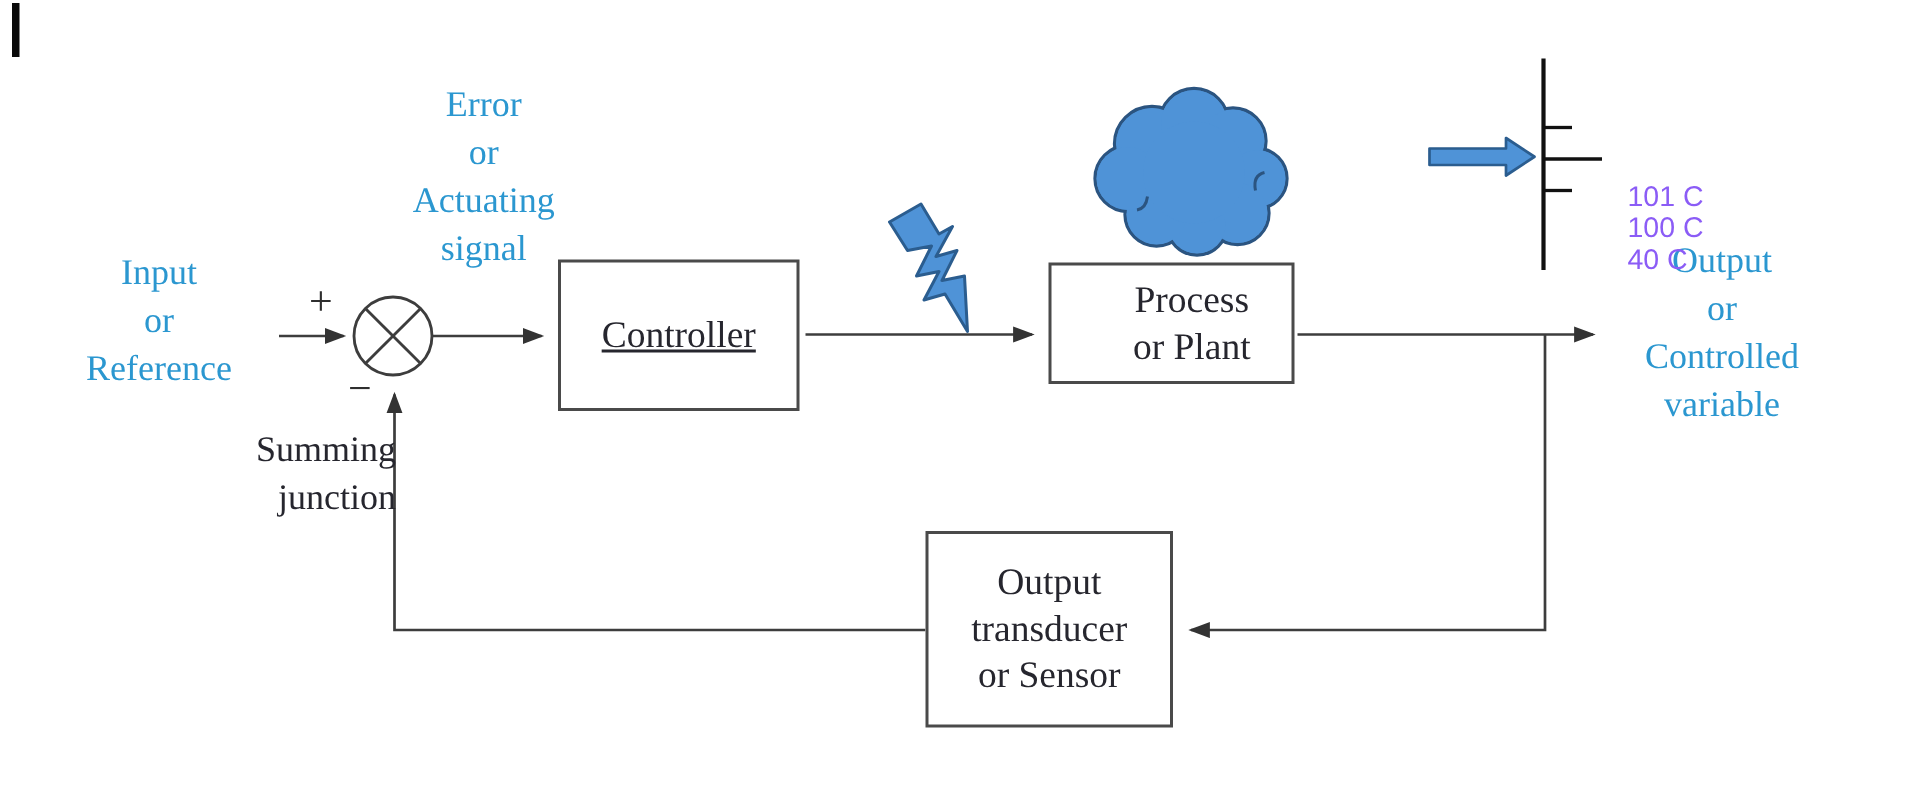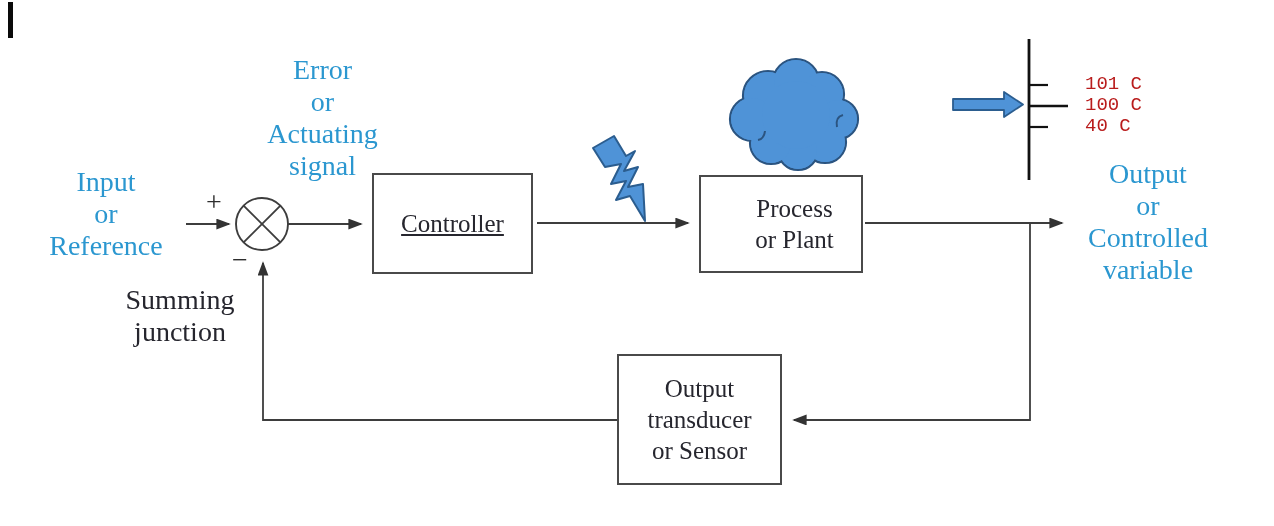--- a/index.html
+++ b/index.html
@@ -3,33 +3,33 @@
 <meta charset="utf-8">
 <style>
   html,body{margin:0;padding:0;background:#ffffff;}
   .stage{
     position:relative;width:1274px;height:526px;background:#ffffff;
     font-family:"Liberation Serif","DejaVu Serif",serif;overflow:hidden;
   }
   .stage svg{position:absolute;left:0;top:0;}
   .lbl{
     position:absolute;white-space:pre-line;text-align:center;
-    font-size:28px;line-height:32px;color:#2b97d0;
+    font-size:24px;line-height:32px;color:#2b97d0;
   }
   .lbl.dark{color:#26262e;}
   .lbl.right{text-align:right;}
   .blockbox{
     position:absolute;box-sizing:border-box;border:2px solid #4a4a4a;background:#ffffff;
     display:flex;align-items:center;justify-content:center;text-align:center;
     font-size:25px;line-height:31px;color:#26262e;white-space:pre-line;
   }
   .sign{position:absolute;color:#2e2e2e;font-size:28px;line-height:28px;font-weight:400;}
   .temp{
-    position:absolute;left:1085px;font-family:Liberation Mono, monospace;
-    font-size:19px;line-height:20px;color:#b91c1c;
+    position:absolute;left:1085px;font-family:Liberation Sans, sans-serif;
+    font-size:19px;line-height:20px;color:#8b5cf6;margin-top:48px;
   }
   .edgemark{position:absolute;left:8px;top:2px;width:5px;height:36px;background:#0a0a0a;}
 </style>
 </head>
 <body>
 
 <div class="stage">
 
   <div class="edgemark"></div>
 
@@ -79,39 +79,39 @@
 
     <line x1="1029" y1="39" x2="1029" y2="180" stroke="#111111" stroke-width="2.8"></line>
     <line x1="1029" y1="85" x2="1048" y2="85" stroke="#111111" stroke-width="2.2"></line>
     <line x1="1029" y1="106" x2="1068" y2="106" stroke="#111111" stroke-width="2.4"></line>
     <line x1="1029" y1="127" x2="1048" y2="127" stroke="#111111" stroke-width="2.2"></line>
 
     <polygon points="953,99 1004,99 1004,92 1023,104.5 1004,117 1004,110 953,110" fill="#4f93d7" stroke="#2b5d8f" stroke-width="1.8" stroke-linejoin="round"></polygon>
   </svg>
 
   <div class="blockbox" style="left:372px;top:173px;width:161px;height:101px;text-decoration:underline;">Controller</div>
-  <div class="blockbox" style="left:699px;top:175px;width:164px;height:98px;padding-left:27px;">Process
+  <div class="blockbox" style="left:699px;top:175px;width:164px;height:81px;padding-left:27px;">Process
 or Plant</div>
   <div class="blockbox" style="left:617px;top:354px;width:165px;height:131px;">Output
 transducer
 or Sensor</div>
 
   <div class="lbl" style="left:36px;top:166px;width:140px;">Input
 or
 Reference</div>
   <div class="lbl" style="left:250px;top:54px;width:145px;">Error
 or
 Actuating
 signal</div>
   <div class="lbl" style="left:1078px;top:158px;width:140px;">Output
 or
 Controlled
 variable</div>
 
-  <div class="lbl dark right" style="left:108px;top:284px;width:144px;text-align:center;">Summing
+  <div class="lbl dark right" style="left:120px;top:284px;width:144px;">Summing
 junction</div>
   <div class="sign" style="left:206px;top:188px;">+</div>
   <div class="sign" style="left:232px;top:246px;">−</div>
 
   <div class="temp" style="top:74px;">101 C</div>
   <div class="temp" style="top:95px;">100 C</div>
   <div class="temp" style="top:116px;">40 C</div>
 
 </div>
 

